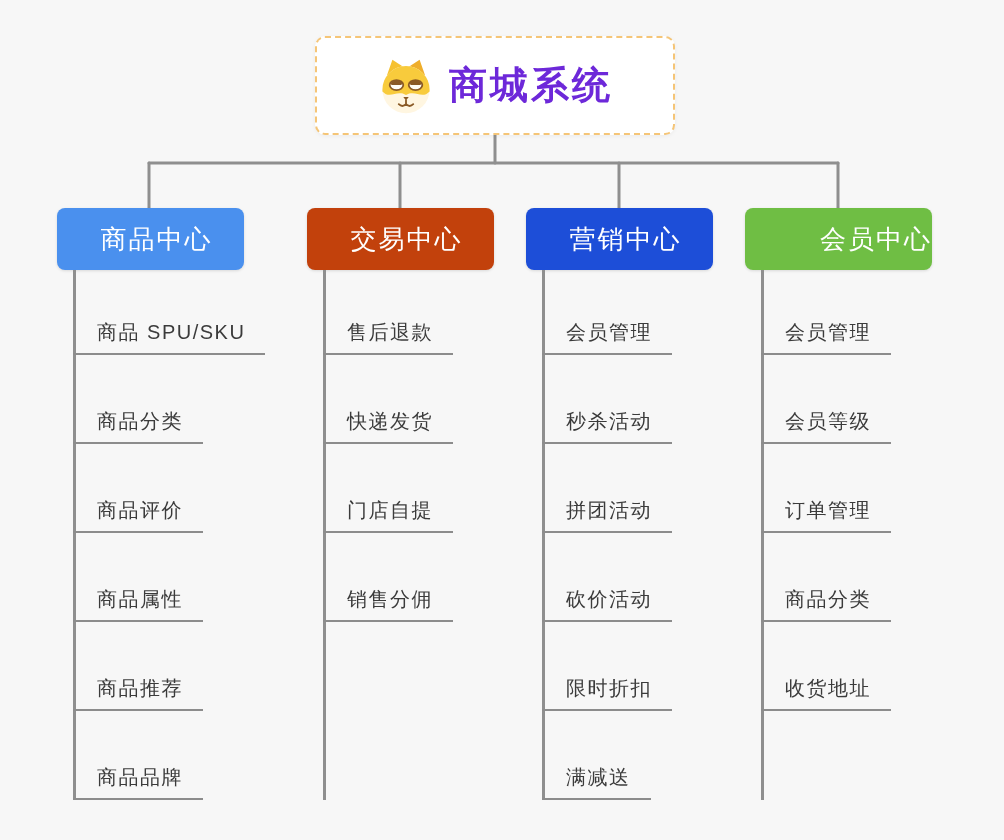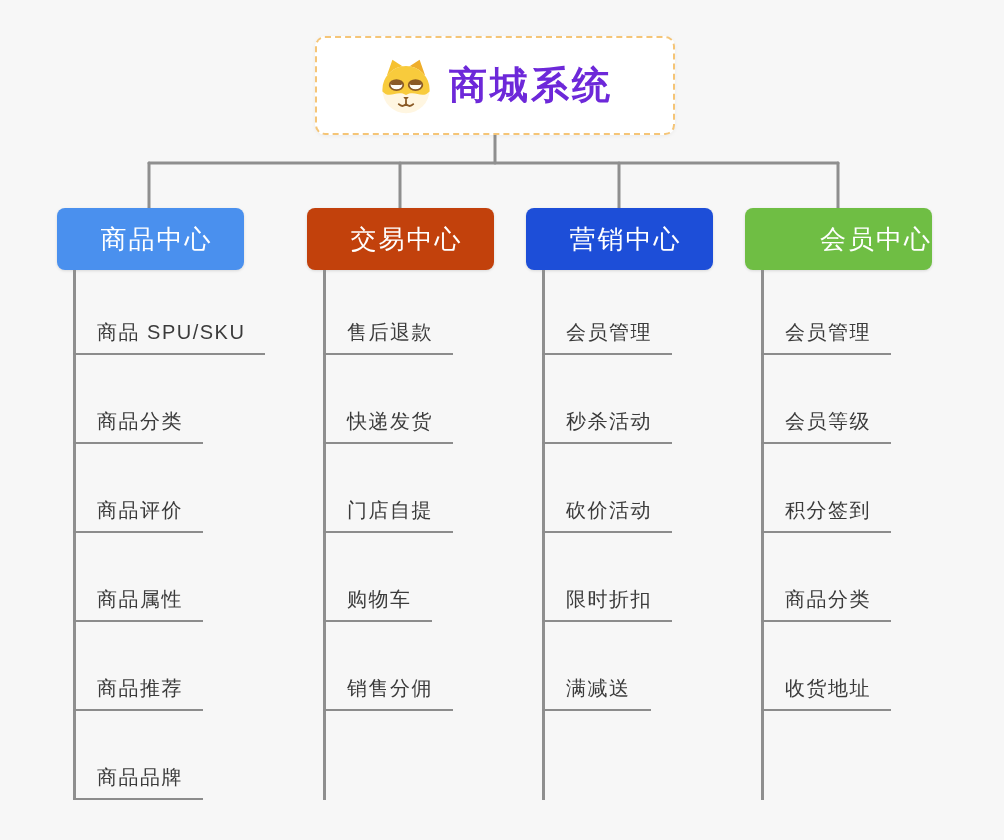--- a/index.html
+++ b/index.html
@@ -119,23 +119,20 @@
   </div>
 
   <div class="leaf">
     <span class="leaf-text">快递发货</span>
   </div>
 
   <div class="leaf">
     <span class="leaf-text">门店自提</span>
   </div>
 
-  <div class="leaf">
-    <span class="leaf-text">购物车</span>
-  </div>
 
   <div class="leaf">
     <span class="leaf-text">销售分佣</span>
   </div>
 </div>
   </div>
 
   <div class="branch" style="left: 526px;">
     <div class="branch-node" style="background: #1d4ed8;">
       <span class="branch-label">营销中心</span>
@@ -143,20 +140,23 @@
     <div class="trunk"></div>
     <div class="leaves">
   <div class="leaf">
     <span class="leaf-text">会员管理</span>
   </div>
 
   <div class="leaf">
     <span class="leaf-text">秒杀活动</span>
   </div>
 
+  <div class="leaf">
+    <span class="leaf-text">拼团活动</span>
+  </div>
 
   <div class="leaf">
     <span class="leaf-text">砍价活动</span>
   </div>
 
   <div class="leaf">
     <span class="leaf-text">限时折扣</span>
   </div>
 
   <div class="leaf">
@@ -173,21 +173,21 @@
     <div class="leaves">
   <div class="leaf">
     <span class="leaf-text">会员管理</span>
   </div>
 
   <div class="leaf">
     <span class="leaf-text">会员等级</span>
   </div>
 
   <div class="leaf">
-    <span class="leaf-text">积分签到</span>
+    <span class="leaf-text">订单管理</span>
   </div>
 
   <div class="leaf">
     <span class="leaf-text">商品分类</span>
   </div>
 
 
   <div class="leaf">
     <span class="leaf-text">收货地址</span>
   </div>

